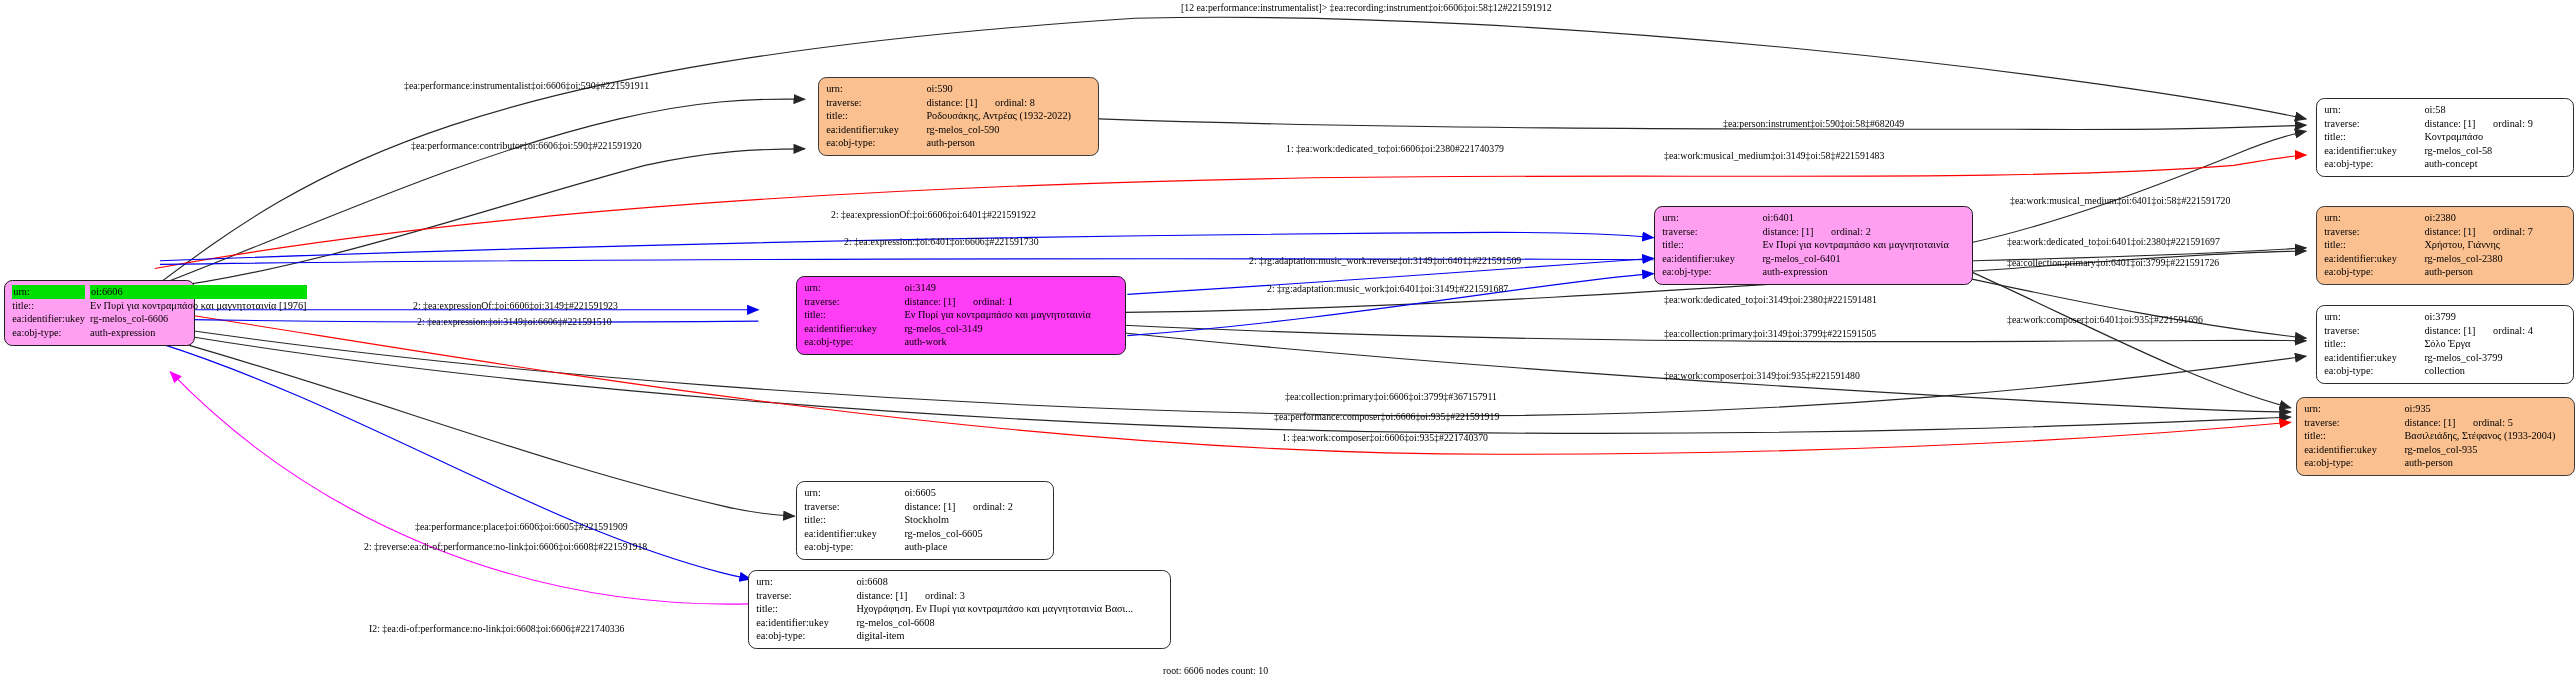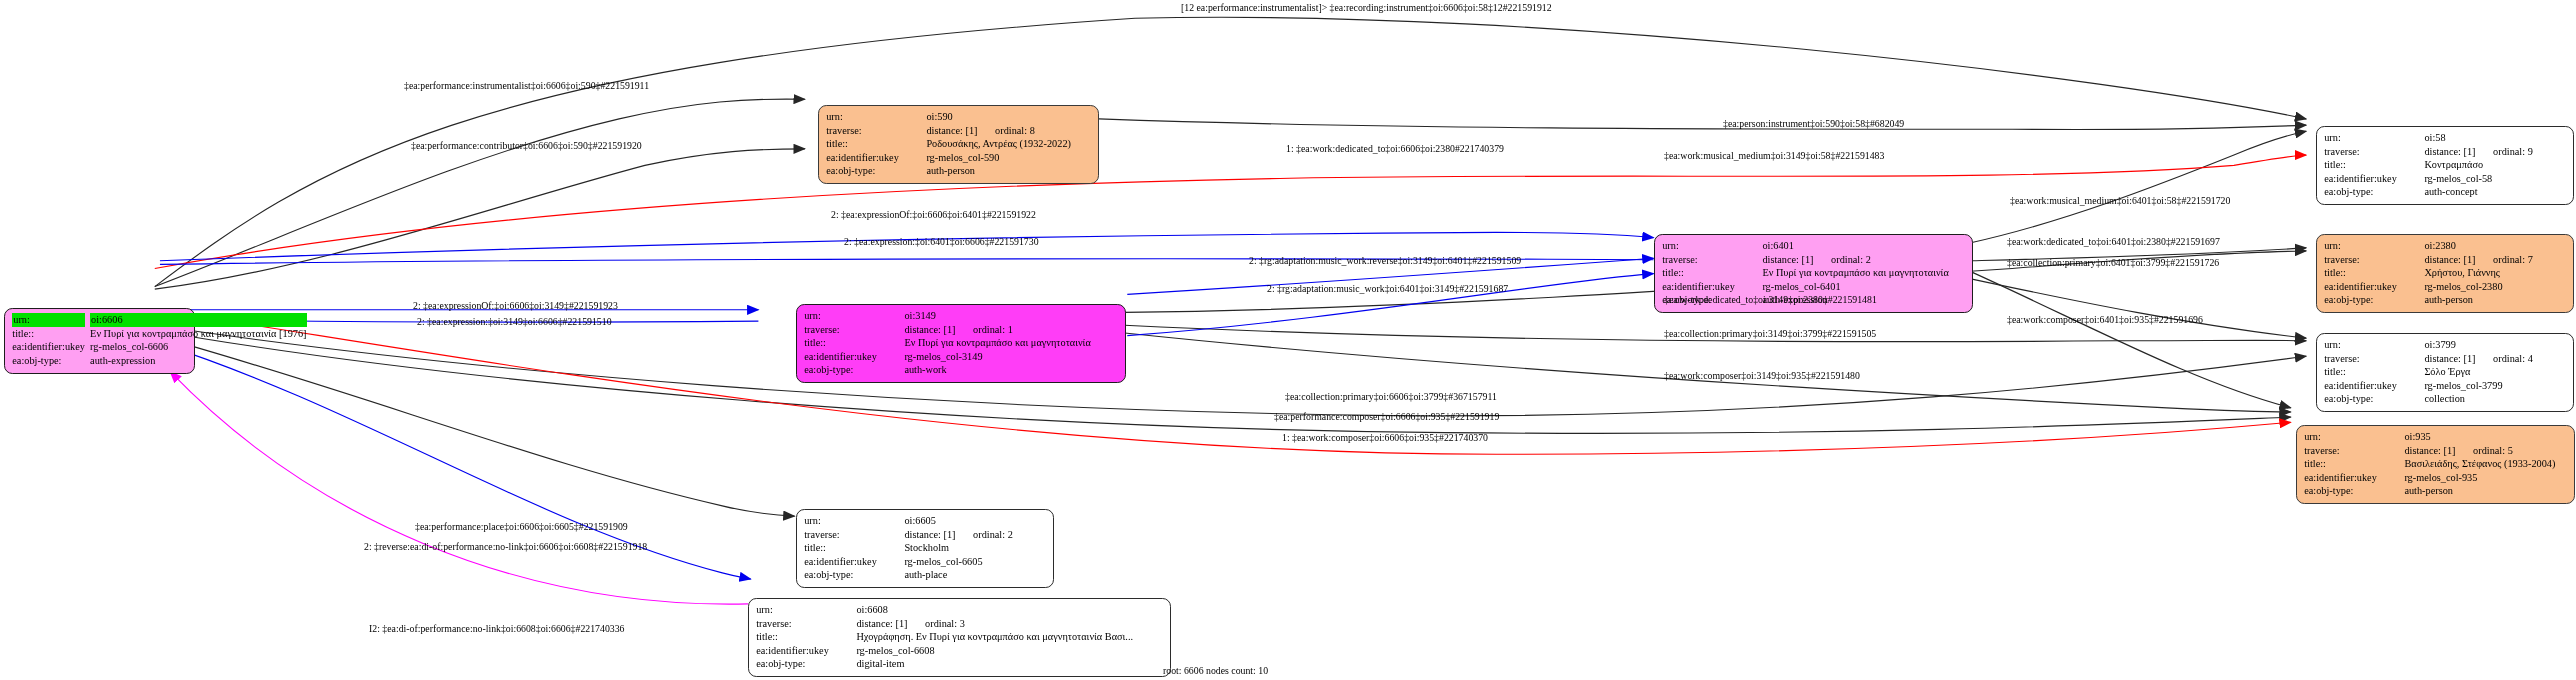--- a/index.html
+++ b/index.html
@@ -2,21 +2,21 @@
 <html style="font-size:8.3px"><head>
 <meta charset="utf-8">
 <style>
   html,body{margin:0;padding:0;background:#ffffff;}
   body{font-family:"Liberation Serif","DejaVu Serif",serif;}
   #stage{position:relative;width:2576px;height:681px;overflow:hidden;background:#fff;}
   svg.edges{position:absolute;left:0;top:0;width:2576px;height:681px;pointer-events:none;}
 
   
   .node{position:absolute;box-sizing:border-box;border:1px solid #2b2b2b;border-radius:8.3px;
-        padding:4.1px 5.2px 5.2px 7.2px;background:#ffffff;margin-top:28px;}
+        padding:4.1px 5.2px 5.2px 7.2px;background:#ffffff;}
   .node.orange{background:#fac090;border-color:#3a3a3a;}
   .node.magenta{background:#ff3df7;border-color:#1d1d1d;}
   .node.pink{background:#ff9ff2;border-color:#1d1d1d;}
   .node.root{background:#ff9ff2;border-color:#1d1d1d;}
   .node.plain{background:#ffffff;border-color:#2b2b2b;border-width:1px;}
 
   table.rec{border-collapse:collapse;width:100%;}
   table.rec td{font-size:10.3px;line-height:1.32;padding:0 2.1px 0 0;white-space:nowrap;
                vertical-align:top;color:#000;}
   table.rec td.k{width:95px;}

